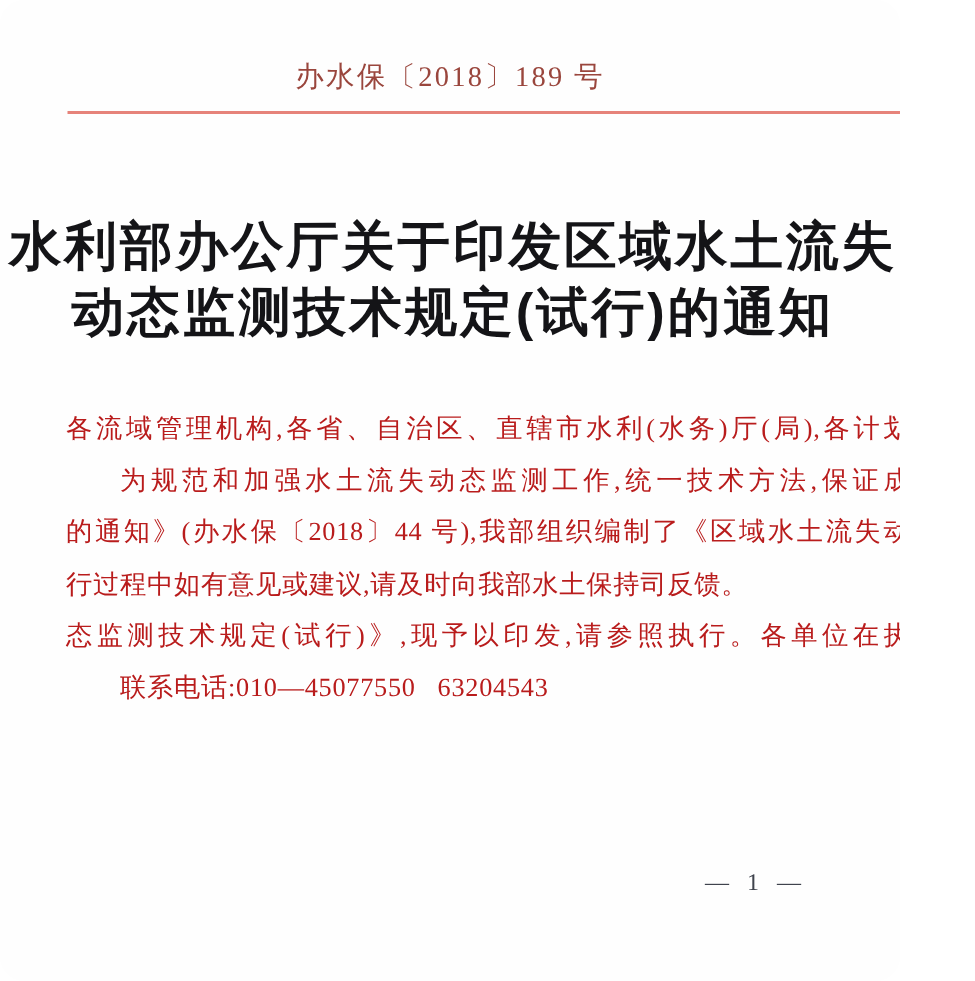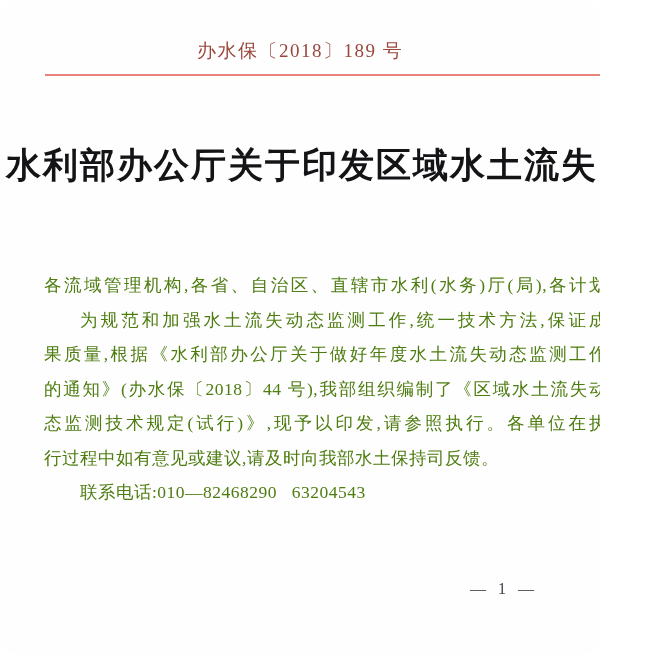--- a/index.html
+++ b/index.html
@@ -47,21 +47,21 @@
     line-height: 44px;
     letter-spacing: 2px;
     color: #141417;
   }
   .title-line { display: block; }
   .doc-body {
     position: absolute;
     top: 268px;
     left: 44px;
     width: 563px;
-    color: #4d7c0f;
+    color: #b91c1c;
     font-size: 17.5px;
   }
   .bline {
     height: 34.5px;
     line-height: 34.5px;
     letter-spacing: 0.5px;
     white-space: nowrap;
   }
   .bline.fill {
     white-space: normal;
@@ -84,27 +84,27 @@
 <body>
 
 <div class="page">
 
   <div class="doc-number">办水保〔2018〕189 号</div>
 
   <div class="red-rule"></div>
 
   <h1 class="doc-title">
     <span class="title-line">水利部办公厅关于印发区域水土流失</span>
+    <span class="title-line">动态监测技术规定(试行)的通知</span>
   </h1>
 
   <div class="doc-body">
     <div class="bline fill">各流域管理机构,各省、自治区、直辖市水利(水务)厅(局),各计划</div>
     <div class="bline fill indent">为规范和加强水土流失动态监测工作,统一技术方法,保证成</div>
-    <div class="bline fill">果质量,根据《水利部办公厅关于做好年度水土流失动态监测工作</div>
     <div class="bline fill">的通知》(办水保〔2018〕44 号),我部组织编制了《区域水土流失动</div>
+    <div class="bline">行过程中如有意见或建议,请及时向我部水土保持司反馈。</div>
     <div class="bline fill">态监测技术规定(试行)》,现予以印发,请参照执行。各单位在执</div>
-    <div class="bline">行过程中如有意见或建议,请及时向我部水土保持司反馈。</div>
-    <div class="bline pre indent">联系电话:010—82468290   63204543</div>
+    <div class="bline pre indent">联系电话:010—45077550   63204543</div>
   </div>
 
   <div class="page-number">— 1 —</div>
 
 </div>
 
 </body></html>

